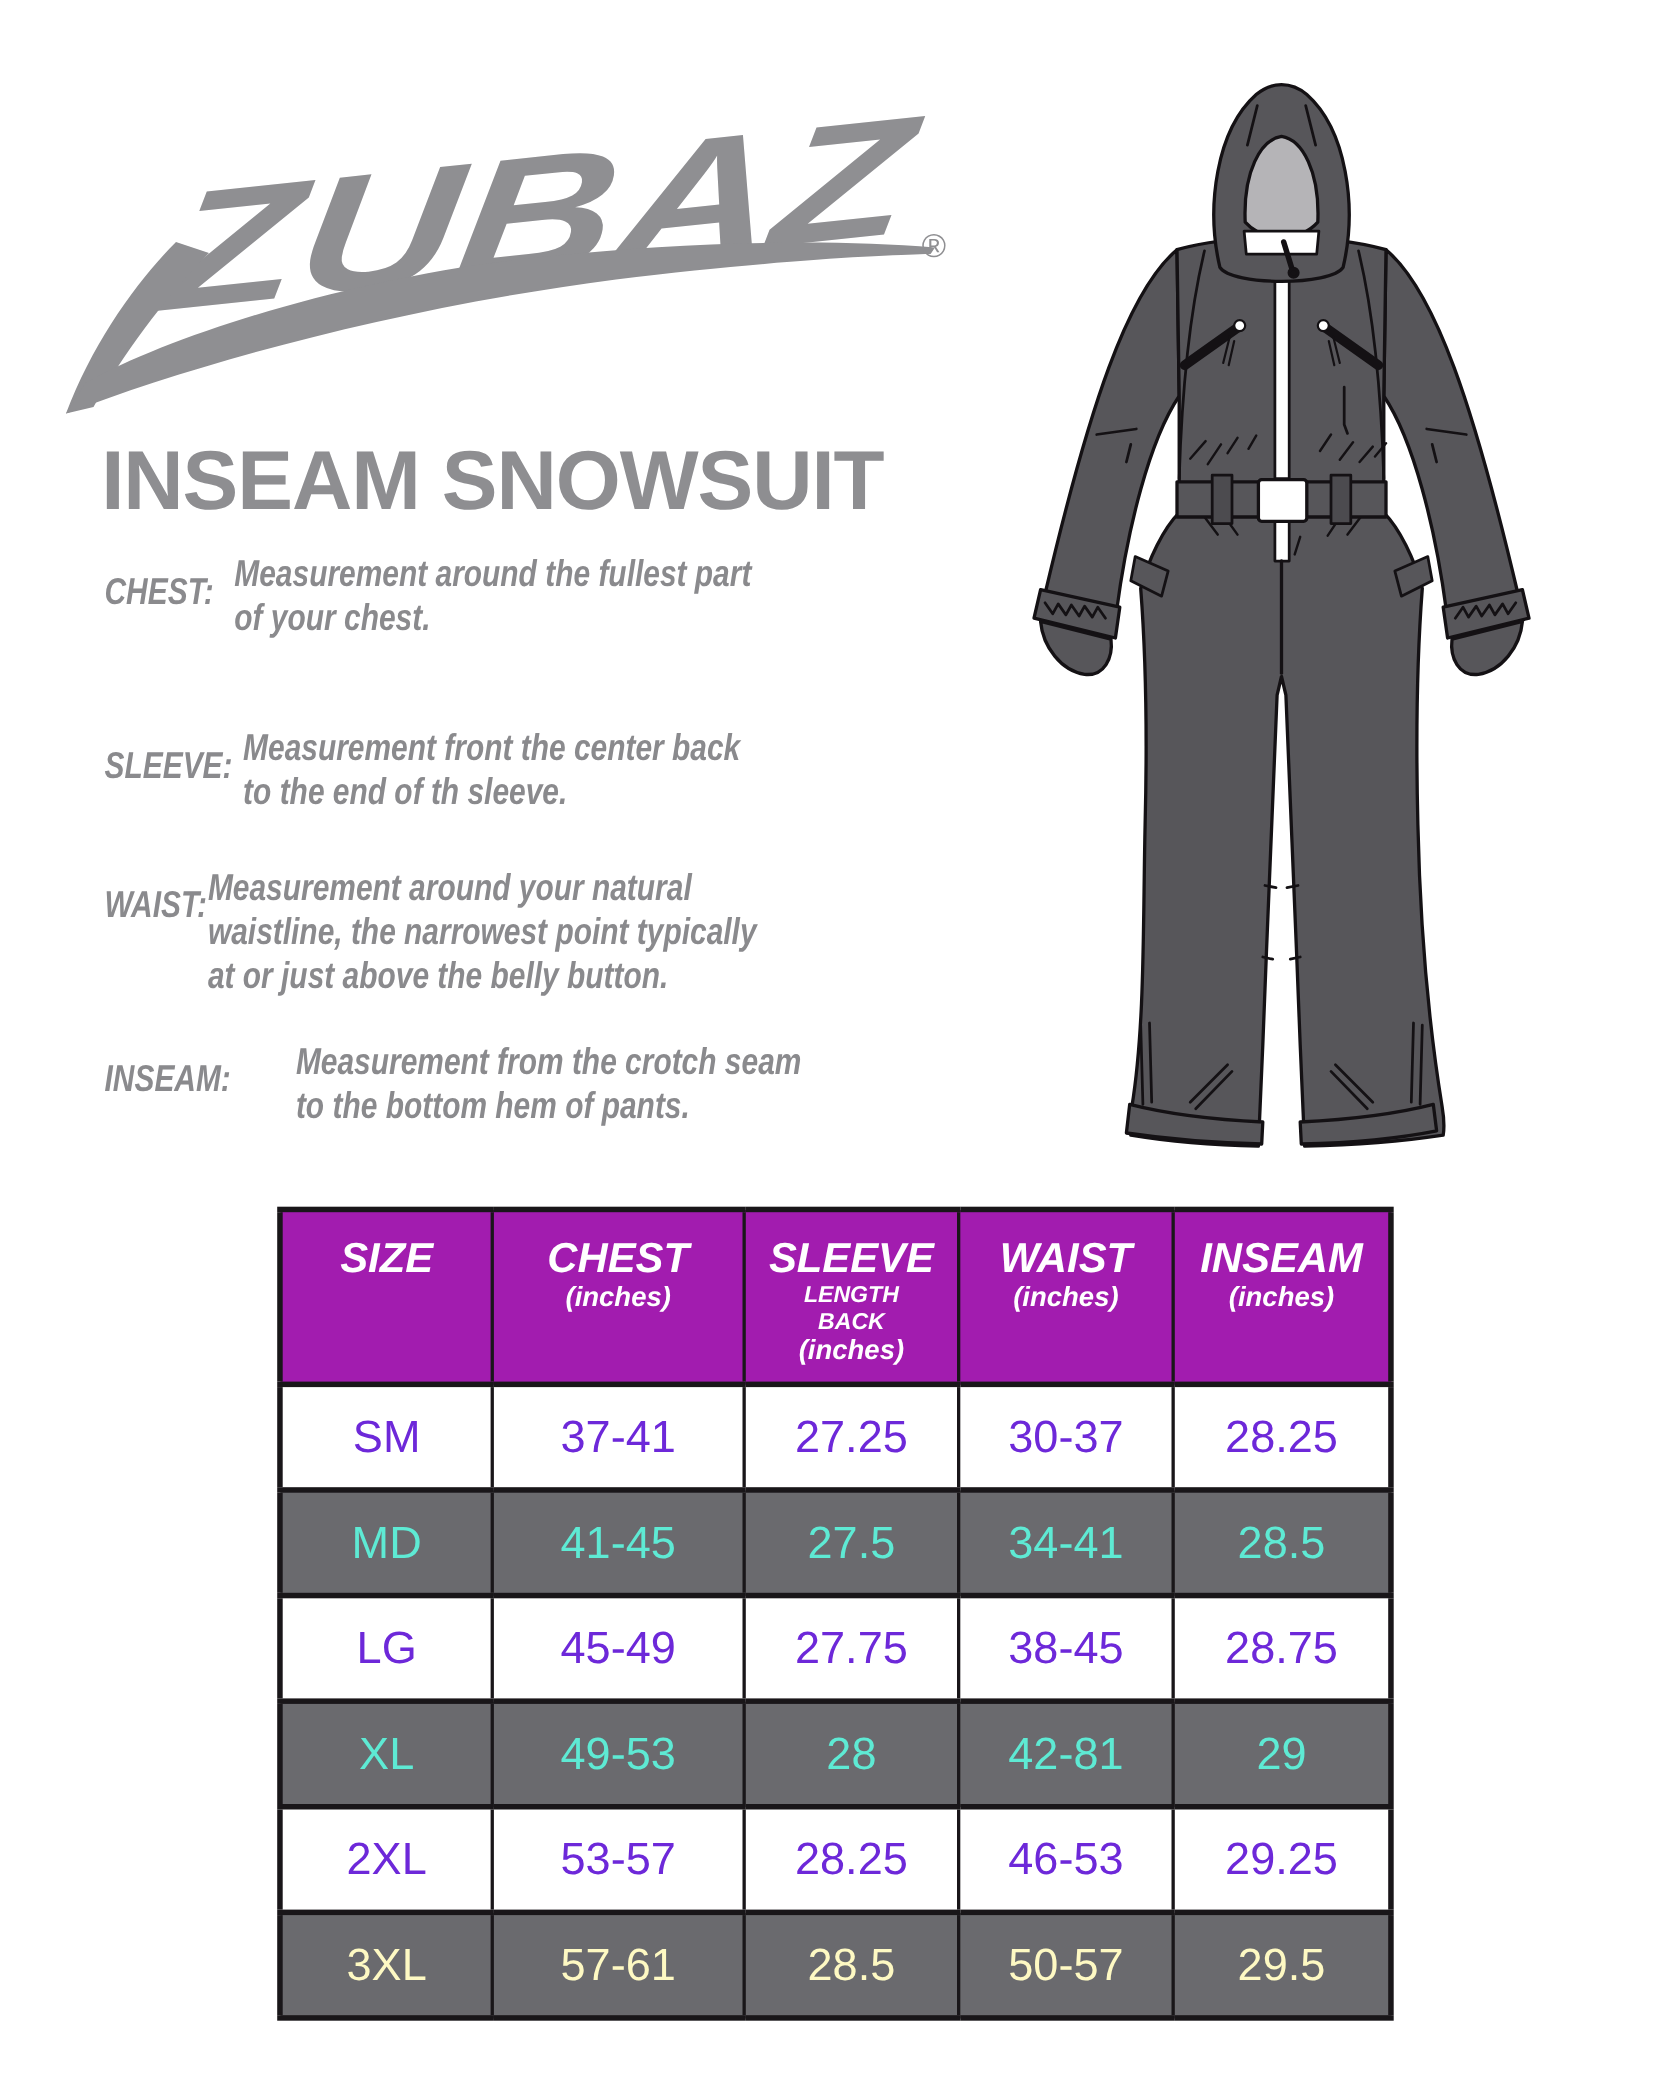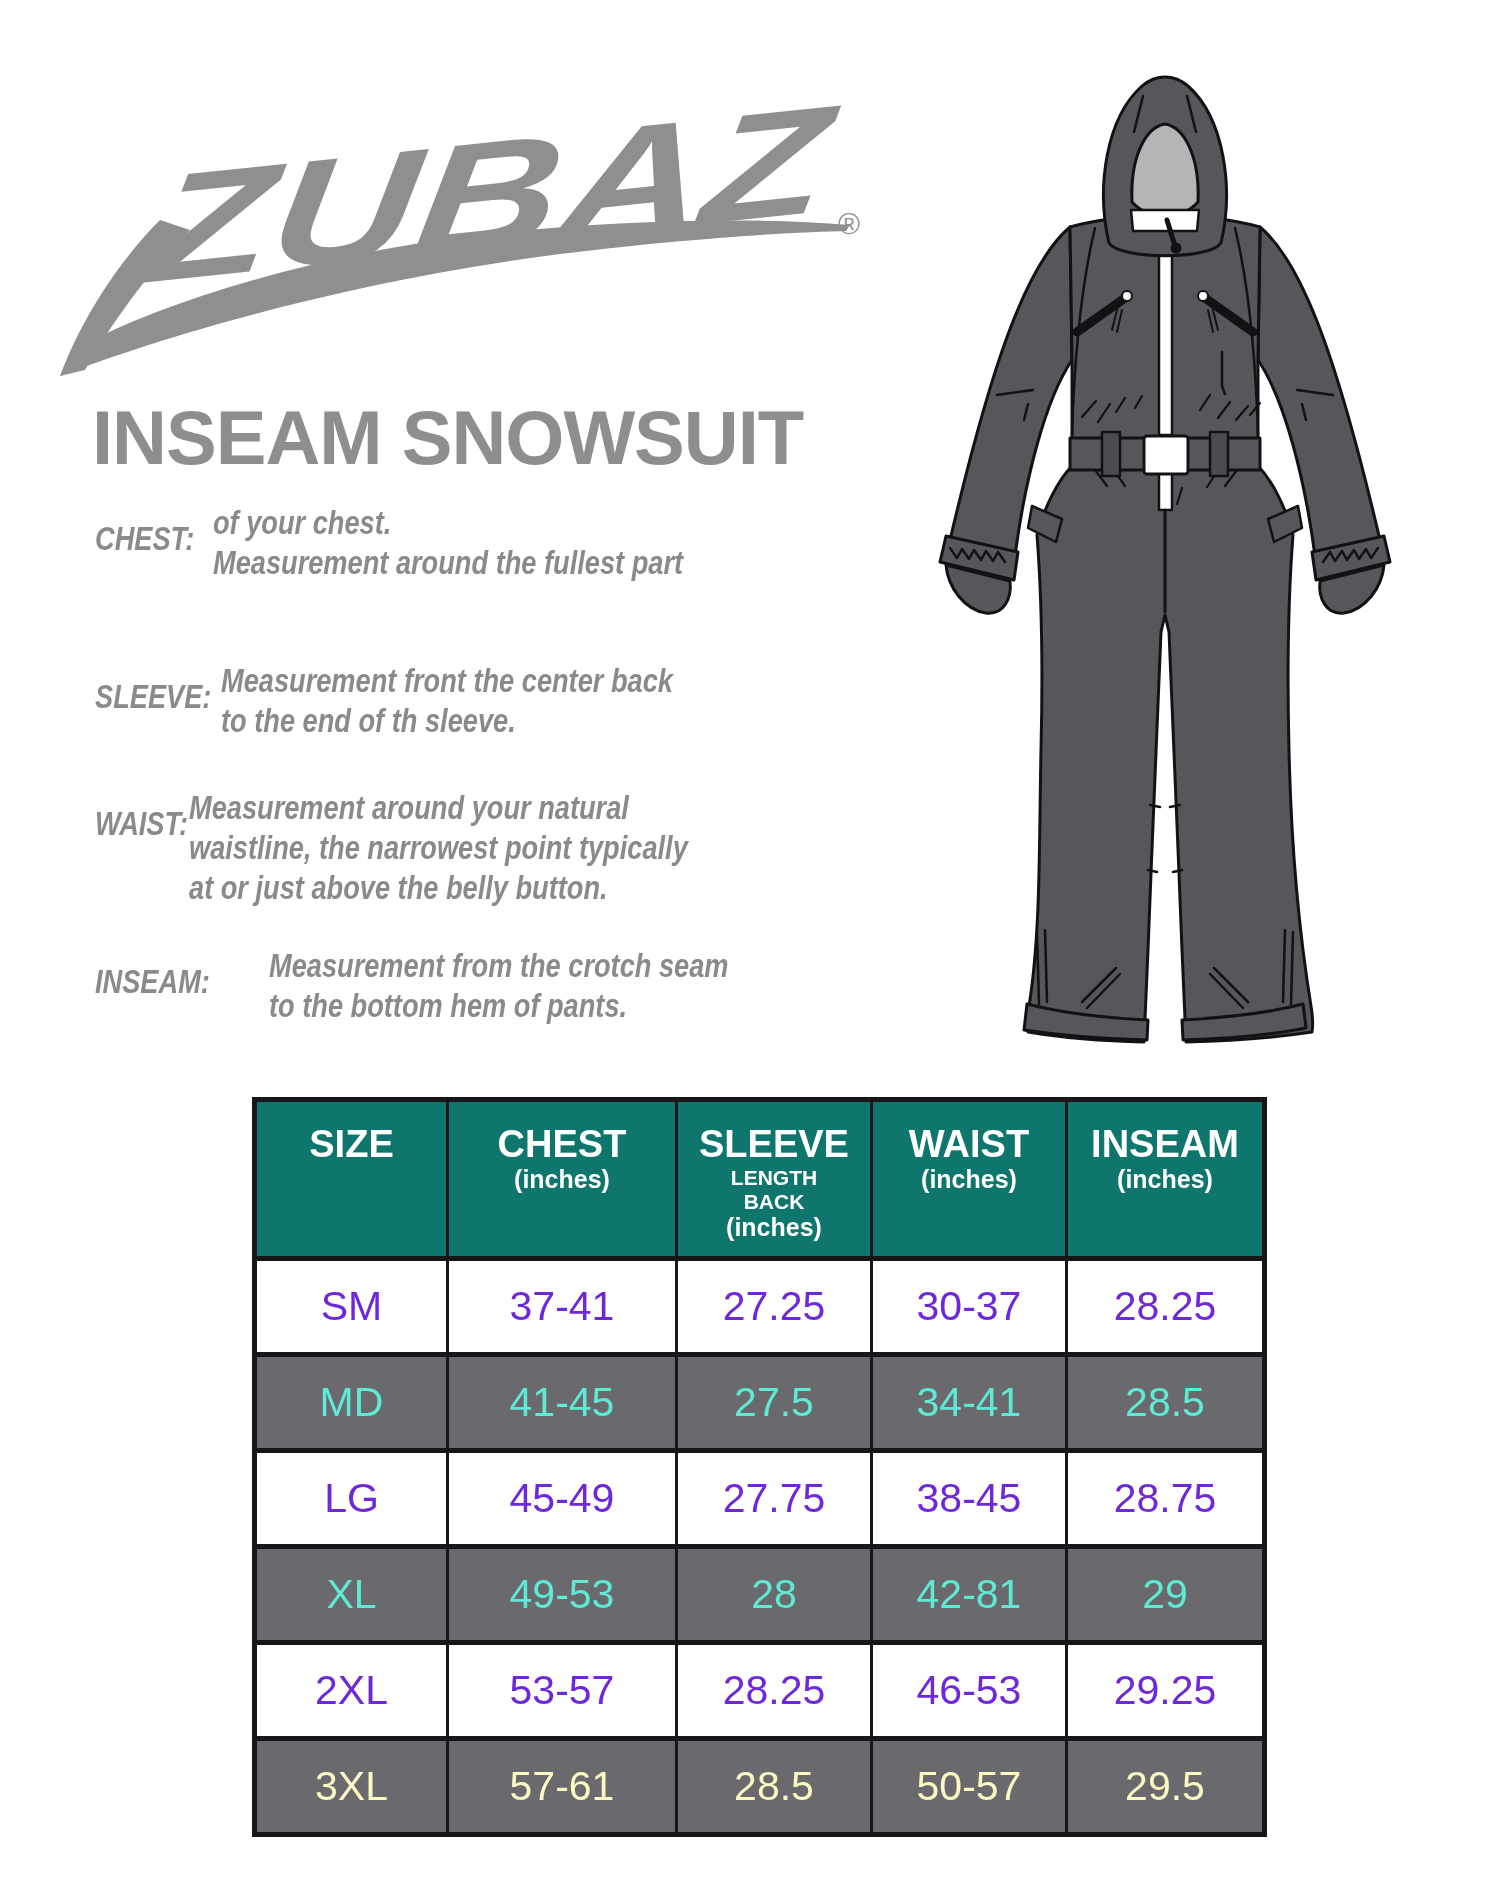--- a/index.html
+++ b/index.html
@@ -24,21 +24,21 @@
   #def-waist{top:787px;}  #def-waist  .def-lines{left:189px;}
   #def-inseam{top:945px;} #def-inseam .def-lines{left:222px;margin-left:47px;}
 
   
   table.size-chart{position:absolute;left:252px;top:1097px;width:1010px;
       border-collapse:collapse;table-layout:fixed;background:#fff;
       border:5px solid #191619;}
   table.size-chart td,table.size-chart th{
       border:3px solid #191619;border-top-width:5px;border-bottom-width:5px;
       text-align:center;padding:0;margin:0;}
-  tr.chart-head{height:159px;background:#0f766e;color:#ffffff;}
+  tr.chart-head{height:159px;background:#a21caf;color:#ffffff;font-style:italic;}
   tr.chart-head th{vertical-align:top;padding-top:20px;font-weight:bold;}
   .col-label{font-size:38px;line-height:44px;font-weight:bold;}
   .col-sub{font-size:25px;line-height:27px;font-weight:bold;}
   .col-sub-sm{font-size:21px;line-height:24px;font-weight:bold;}
   tr.data-row{height:96px;}
   tr.data-row td{font-size:41px;font-weight:normal;vertical-align:middle;}
   tr.r-light{background:#ffffff;color:#6d28d9;}
   tr.r-dark{background:#6a6a6e;color:#5eead4;}
   tr.r-dark-darktext{background:#6a6a6e;color:#fef9c3;}
 
@@ -59,22 +59,22 @@
       <path fill="#8f8f92" d="M20,336 C140,290 320,240 520,214 C660,197 760,192 806,191 L810,185 C700,176 560,181 430,196 C280,214 120,262 38,308 Z"></path>
       <text x="798" y="194" font-family="Liberation Sans, sans-serif" font-size="30" fill="#8f8f92">®</text>
     </svg>
   </div>
 
   <div class="page-title">INSEAM SNOWSUIT</div>
 
   <div class="def-item" id="def-chest">
     <span class="def-term"><span class="cond">CHEST:</span></span>
     <div class="def-lines">
+      <div><span class="cond">Measurement around the fullest part</span></div>
       <div><span class="cond">of your chest.</span></div>
-      <div><span class="cond">Measurement around the fullest part</span></div>
     </div>
   </div>
 
   <div class="def-item" id="def-sleeve">
     <span class="def-term"><span class="cond">SLEEVE:</span></span>
     <div class="def-lines">
       <div><span class="cond">Measurement front the center back</span></div>
       <div><span class="cond">to the end of th sleeve.</span></div>
     </div>
   </div>

